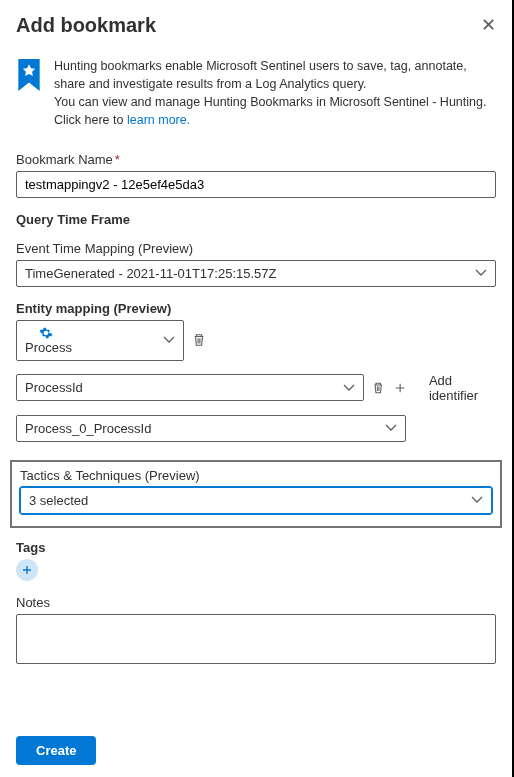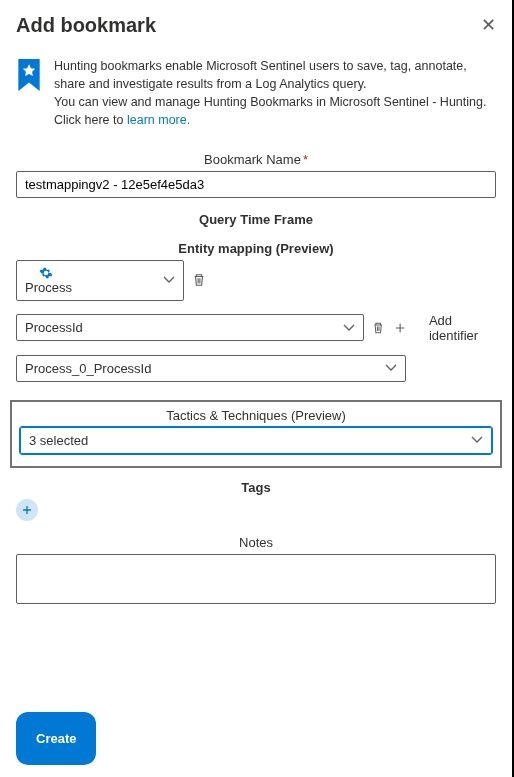--- a/index.html
+++ b/index.html
@@ -16,21 +16,21 @@
   }
   .panel-body { padding: 14px 16px 0 16px; }
   .header { display: flex; justify-content: space-between; align-items: flex-start; }
   .title { font-size: 20px; font-weight: 600; margin: 0 0 20px 0; }
   .close-btn { font-size: 18px; color: #605e5c; cursor: pointer; line-height: 1; margin-top: 2px;}
   .info-row { display: flex; gap: 12px; margin-bottom: 22px; }
   .bookmark-icon svg { width: 26px; height: 32px; flex-shrink:0; margin-top:2px;}
   .info-text { font-size: 12.5px; line-height: 1.45; }
   .info-text a { color: #0078d4; text-decoration: none; }
   .field { margin-bottom: 14px; }
-  .field-label { font-size: 13px; margin-bottom: 4px; display:block;text-align:center;}
+  .field-label { font-size: 13px; margin-bottom: 4px; display:block;}
   .field-label b { font-weight:700;}
   .req { color: #a4262c; margin-left: 2px;}
   .text-input, .select-input {
     width: 100%;
     border: 1px solid #605e5c;
     border-radius: 2px;
     padding: 5px 8px;
     font-size: 13px;
     font-family: inherit;
     background: #fff;
@@ -47,21 +47,21 @@
   .gear{ width:14px;height:14px; fill:#0078d4; margin-right:4px;}
   .trash{ width:14px;height:14px; stroke:#605e5c; fill:none; stroke-width:1.3;}
   .plus{ width:12px;height:12px; stroke:#605e5c; stroke-width:1.3; fill:none;}
   .link-btn { display:flex; align-items:center; gap:24px; font-size:13px; color:#323130; cursor:pointer; padding:4px 2px;}
   .highlight-box{ border:2px solid #737373; padding:6px 8px 12px 8px; margin-top:18px; margin-left:-6px; margin-right:-6px;}
   .tactics-select{ border:1px solid #0078d4; outline:1px solid #0078d4;}
   .tag-add { width:22px; height:22px; border-radius:50%; background:#cfe4f5; display:flex; align-items:center; justify-content:center; cursor:pointer; margin-top:4px;}
   .tag-add svg{ stroke:#0078d4;}
   .notes-area{ width:100%; height:50px; border:1px solid #605e5c; border-radius:2px; resize:none; font-family:inherit; padding:6px 8px;}
   .footer{ position:absolute; bottom:12px; left:16px;}
-  .create-btn{ background:#0078d4; color:#fff; border:none; padding:19px 20px; font-size:13px; font-weight:600; cursor:pointer; border-radius:12px;}
+  .create-btn{ background:#0078d4; color:#fff; border:none; padding:7px 20px; font-size:13px; font-weight:600; cursor:pointer; border-radius:4px;}
   .side-link{ font-size:13px; color:#323130;}
 </style>
 </head>
 <body>
 
 <div class="panel-body">
   <div class="header">
     <h1 class="title">Add bookmark</h1>
     <span class="close-btn">✕</span>
   </div>
@@ -85,20 +85,29 @@
     <label class="field-label">
       <span>Bookmark Name</span><span class="req">*</span>
     </label>
     <input class="text-input" type="text" value="testmappingv2 - 12e5ef4e5da3" style="">
   </div>
 
   <div class="field">
     <span class="field-label"><b>Query Time Frame</b></span>
   </div>
 
+  <div class="field">
+    <label class="field-label">Event Time Mapping (Preview)</label>
+    <div class="select-input">
+      <span>TimeGenerated - 2021-11-01T17:25:15.57Z</span>
+      <svg class="chev" viewBox="0 0 12 12">
+          <path d="M1 3l5 5 5-5" fill="none" stroke="#605e5c" stroke-width="1.3"></path>
+        </svg>
+    </div>
+  </div>
 
   <div class="field">
     <span class="field-label"><b>Entity mapping (Preview)</b></span>
 
     <div class="entity-row">
       <div class="select-input entity-type-select">
         <span style="display:flex;align-items:center;flex-direction:column;">
           <svg class="gear" viewBox="0 0 24 24">
               <path d="M12 8a4 4 0 100 8 4 4 0 000-8zm9 4a7 7 0 01-.1 1.2l2.1 1.6-2 3.4-2.5-1a7 7 0 01-2 1.2l-.4 2.6h-4l-.4-2.6a7 7 0 01-2-1.2l-2.5 1-2-3.4 2.1-1.6A7 7 0 013 12a7 7 0 01.1-1.2L1 9.2l2-3.4 2.5 1a7 7 0 012-1.2L7.9 3h4l.4 2.6a7 7 0 012 1.2l2.5-1 2 3.4-2.1 1.6c.1.4.1.8.1 1.2z"></path>
             </svg>

